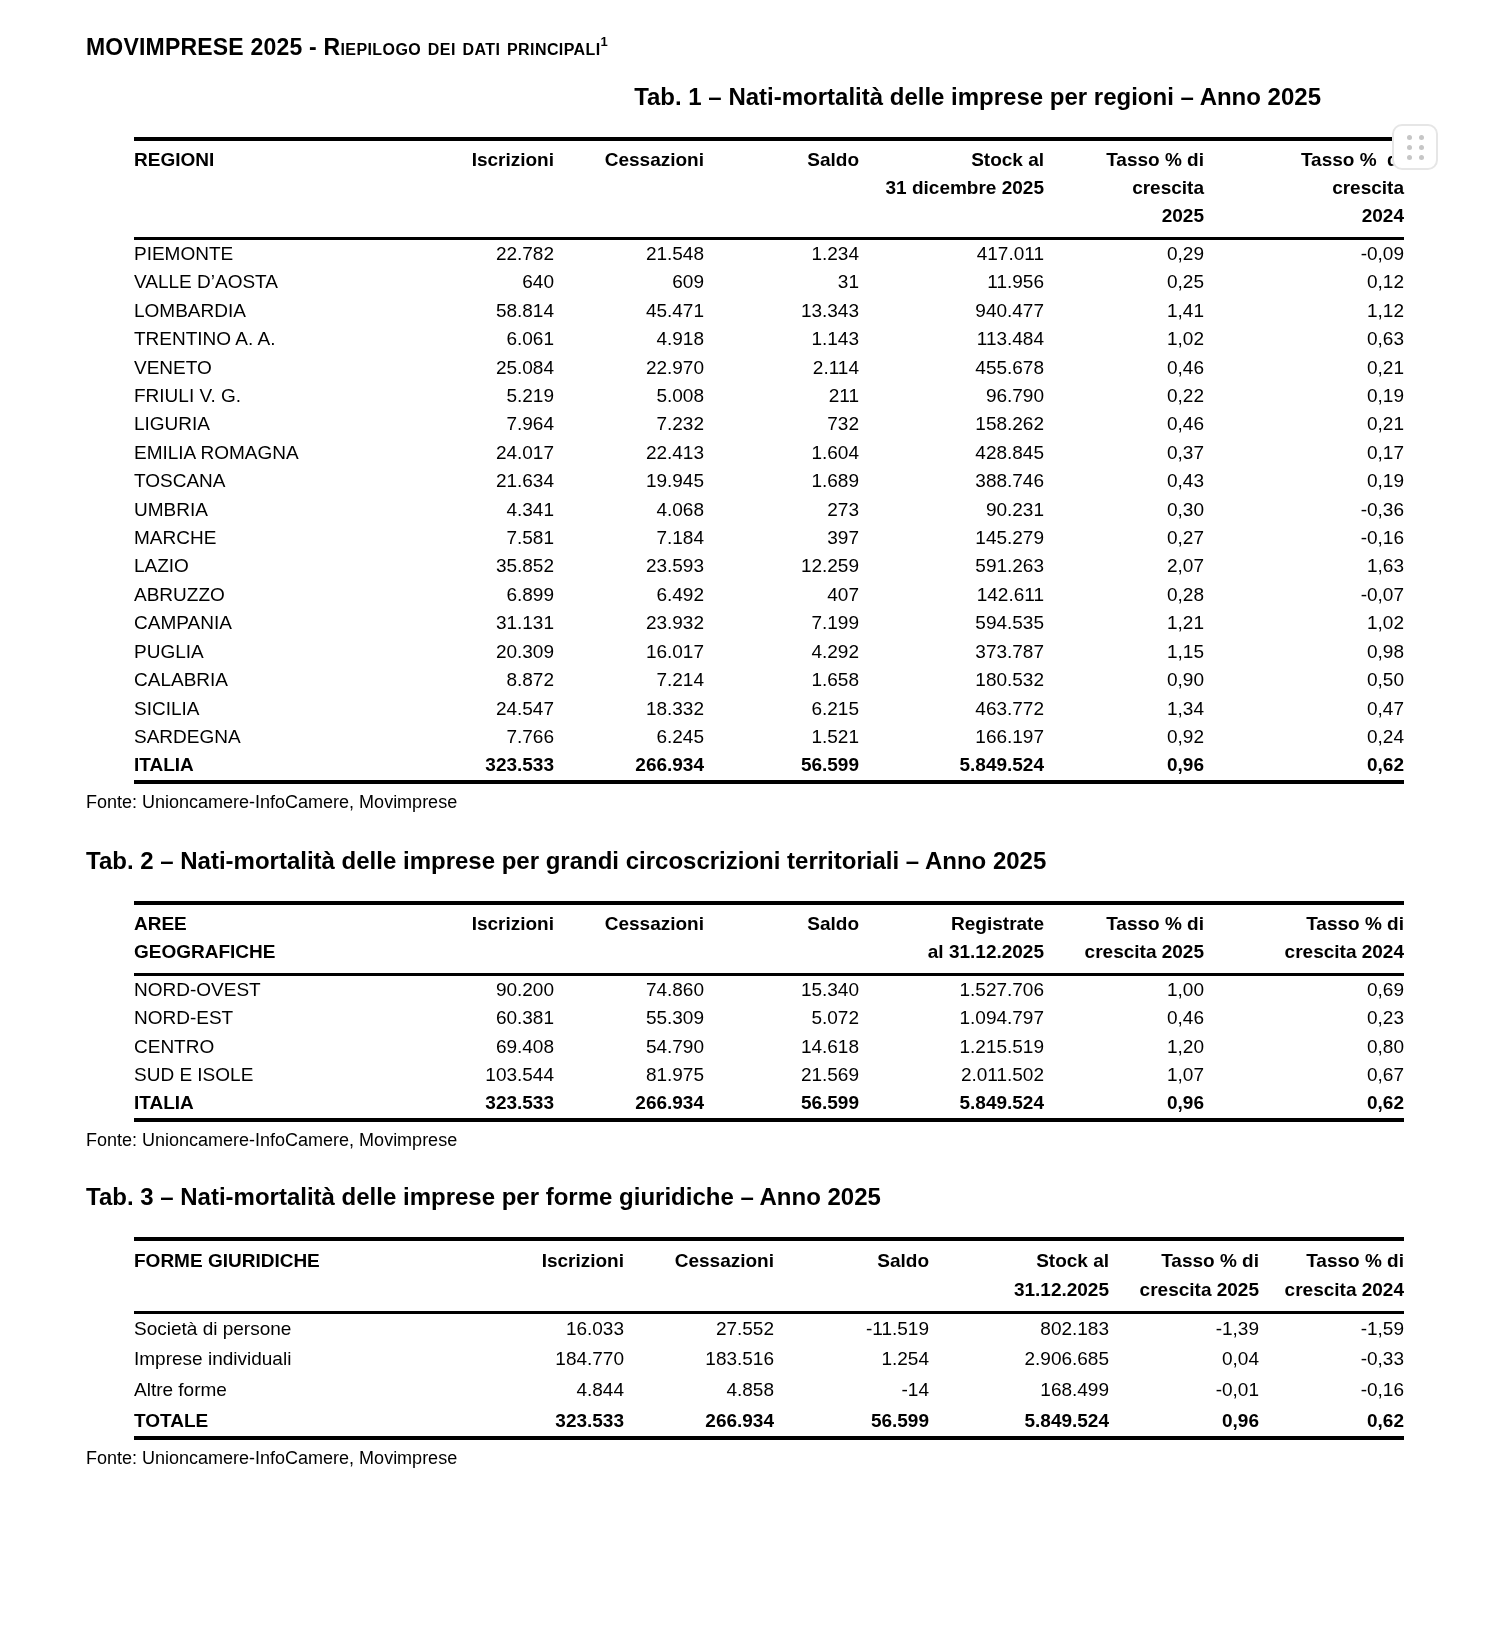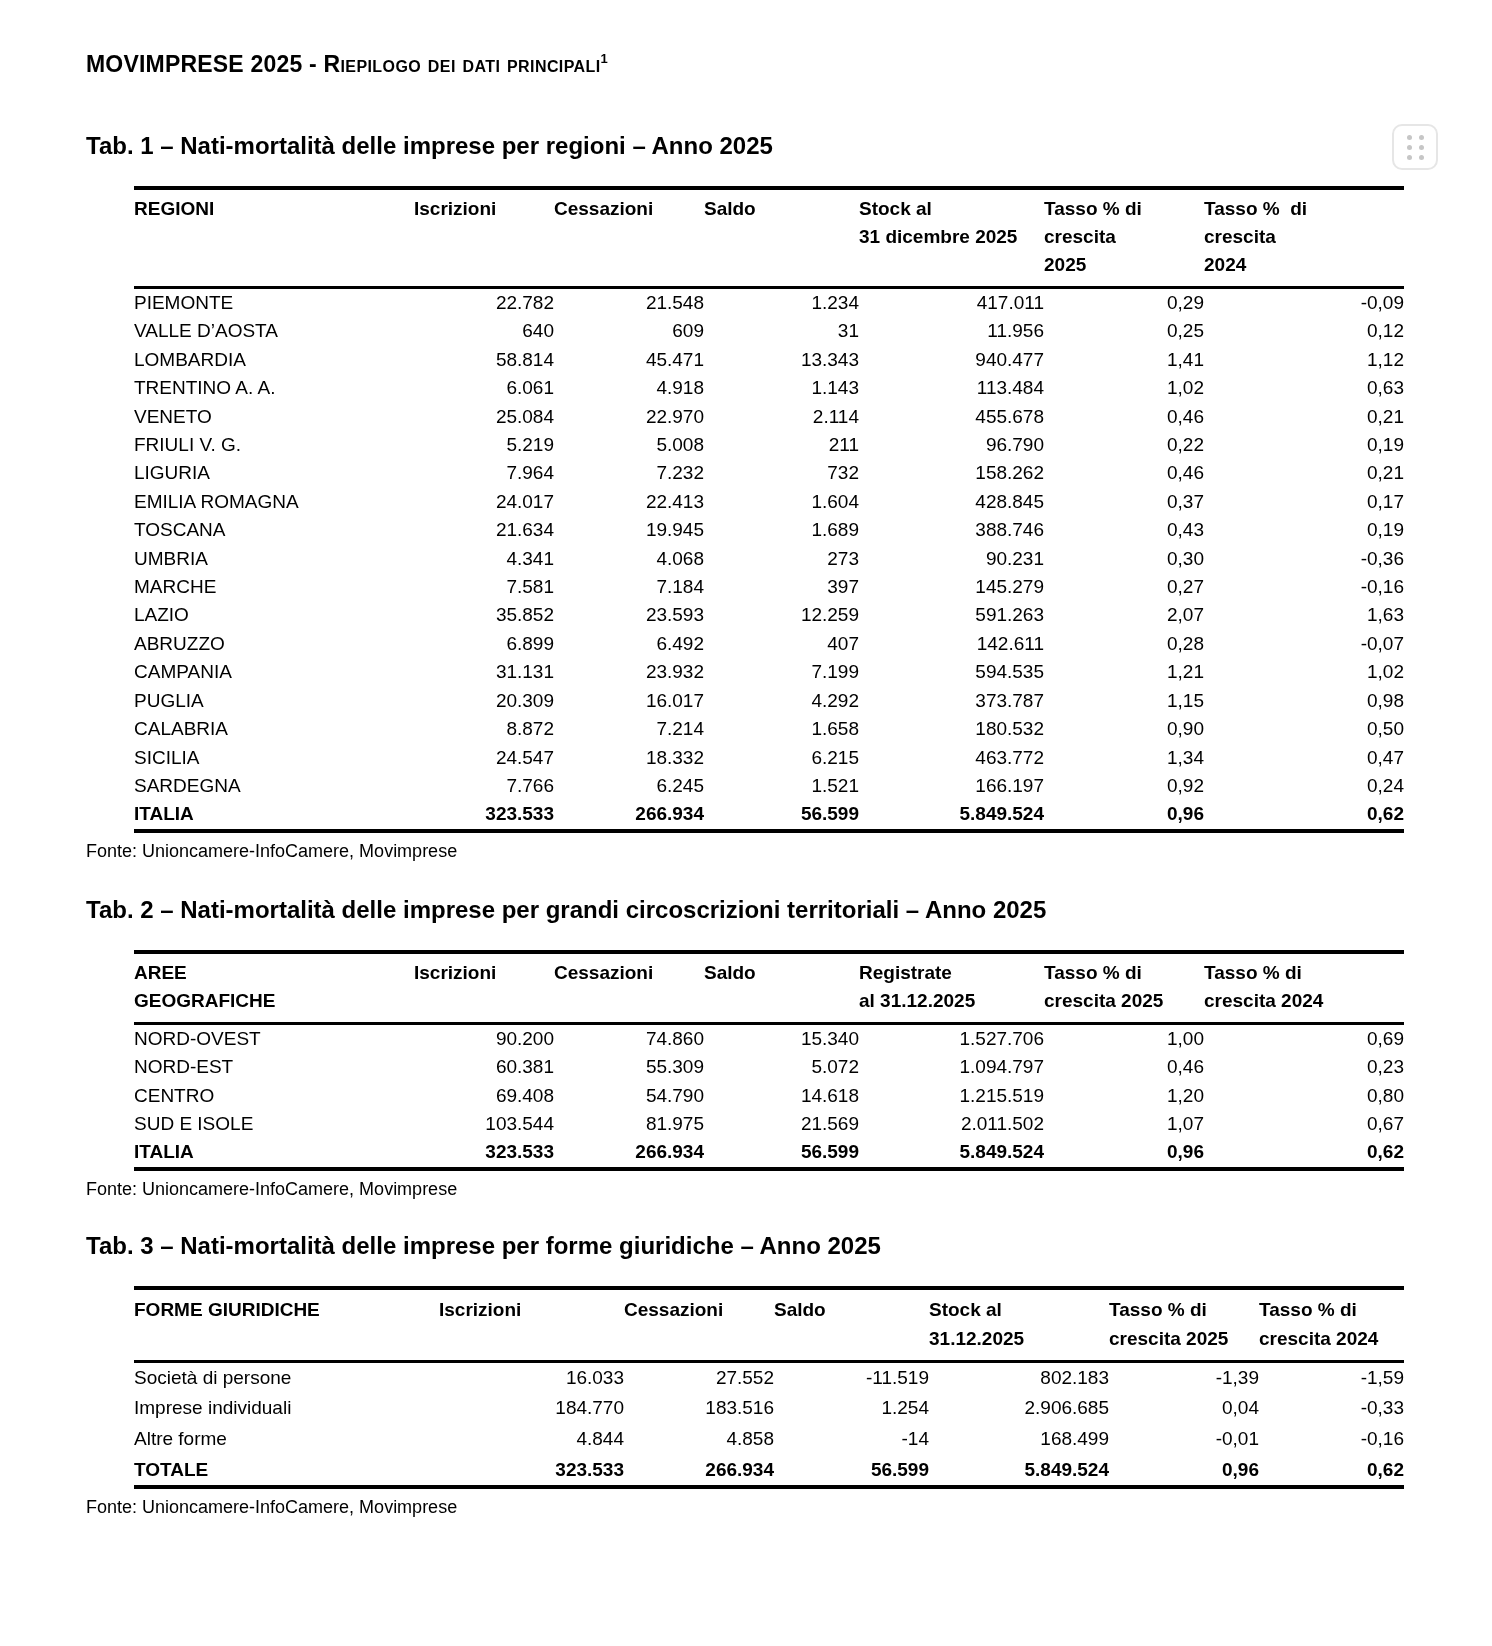--- a/index.html
+++ b/index.html
@@ -14,21 +14,21 @@
   body{
     background:var(--page-bg);
     font-family:"Liberation Sans", sans-serif;
     color:var(--text-color);
   }
   .page{
     position:relative;
     width:1456px;
     height:1646px;
     background:var(--page-bg);
-    padding:49px 135px 0 86px;
+    padding:32px 135px 0 86px;
     overflow:hidden;
   }
   .doc-title{
     margin:0;
     font-size:23px;
     font-weight:700;
     letter-spacing:0.2px;
     line-height:30px;
   }
   .doc-title .smallcaps{
@@ -39,21 +39,21 @@
     font-size:13px;
     vertical-align:super;
     line-height:0;
   }
   .table-caption{
     margin:0;
     font-size:24px;
     font-weight:700;
     line-height:30px;
   }
-  .cap1{margin-top:52px;}
+  .cap1{margin-top:20px;text-align:right;}
   .cap2{margin-top:32px;}
   .cap3{margin-top:30px;}
   .table-mount{margin-top:25px;}
   .doc-table{
     width:1270px;
     table-layout:fixed;
     border-collapse:collapse;
     border-top:4px solid var(--rule-color);
     border-bottom:4px solid var(--rule-color);
     margin-left:48px;
@@ -74,21 +74,21 @@
   .doc-table td{
     font-size:19px;
     padding:0;
     white-space:nowrap;
     overflow:hidden;
   }
   .grid-a td{line-height:28.4px;}
   .grid-b td{line-height:30.6px;}
   .grid-b th div{line-height:29px;}
   .al{text-align:left;}
-  .ac{text-align:left;}
+  .ac{text-align:right;}
   .ar{text-align:right;}
   .total-row td{font-weight:700;}
   
   .grid-a .c1{width:280px;} .grid-a .c2{width:140px;} .grid-a .c3{width:150px;}
   .grid-a .c4{width:155px;} .grid-a .c5{width:185px;} .grid-a .c6{width:160px;}
   .grid-a .c7{width:200px;}
   .grid-b .c1{width:305px;} .grid-b .c2{width:185px;} .grid-b .c3{width:150px;}
   .grid-b .c4{width:155px;} .grid-b .c5{width:180px;} .grid-b .c6{width:150px;}
   .grid-b .c7{width:145px;}
   .source-note{

